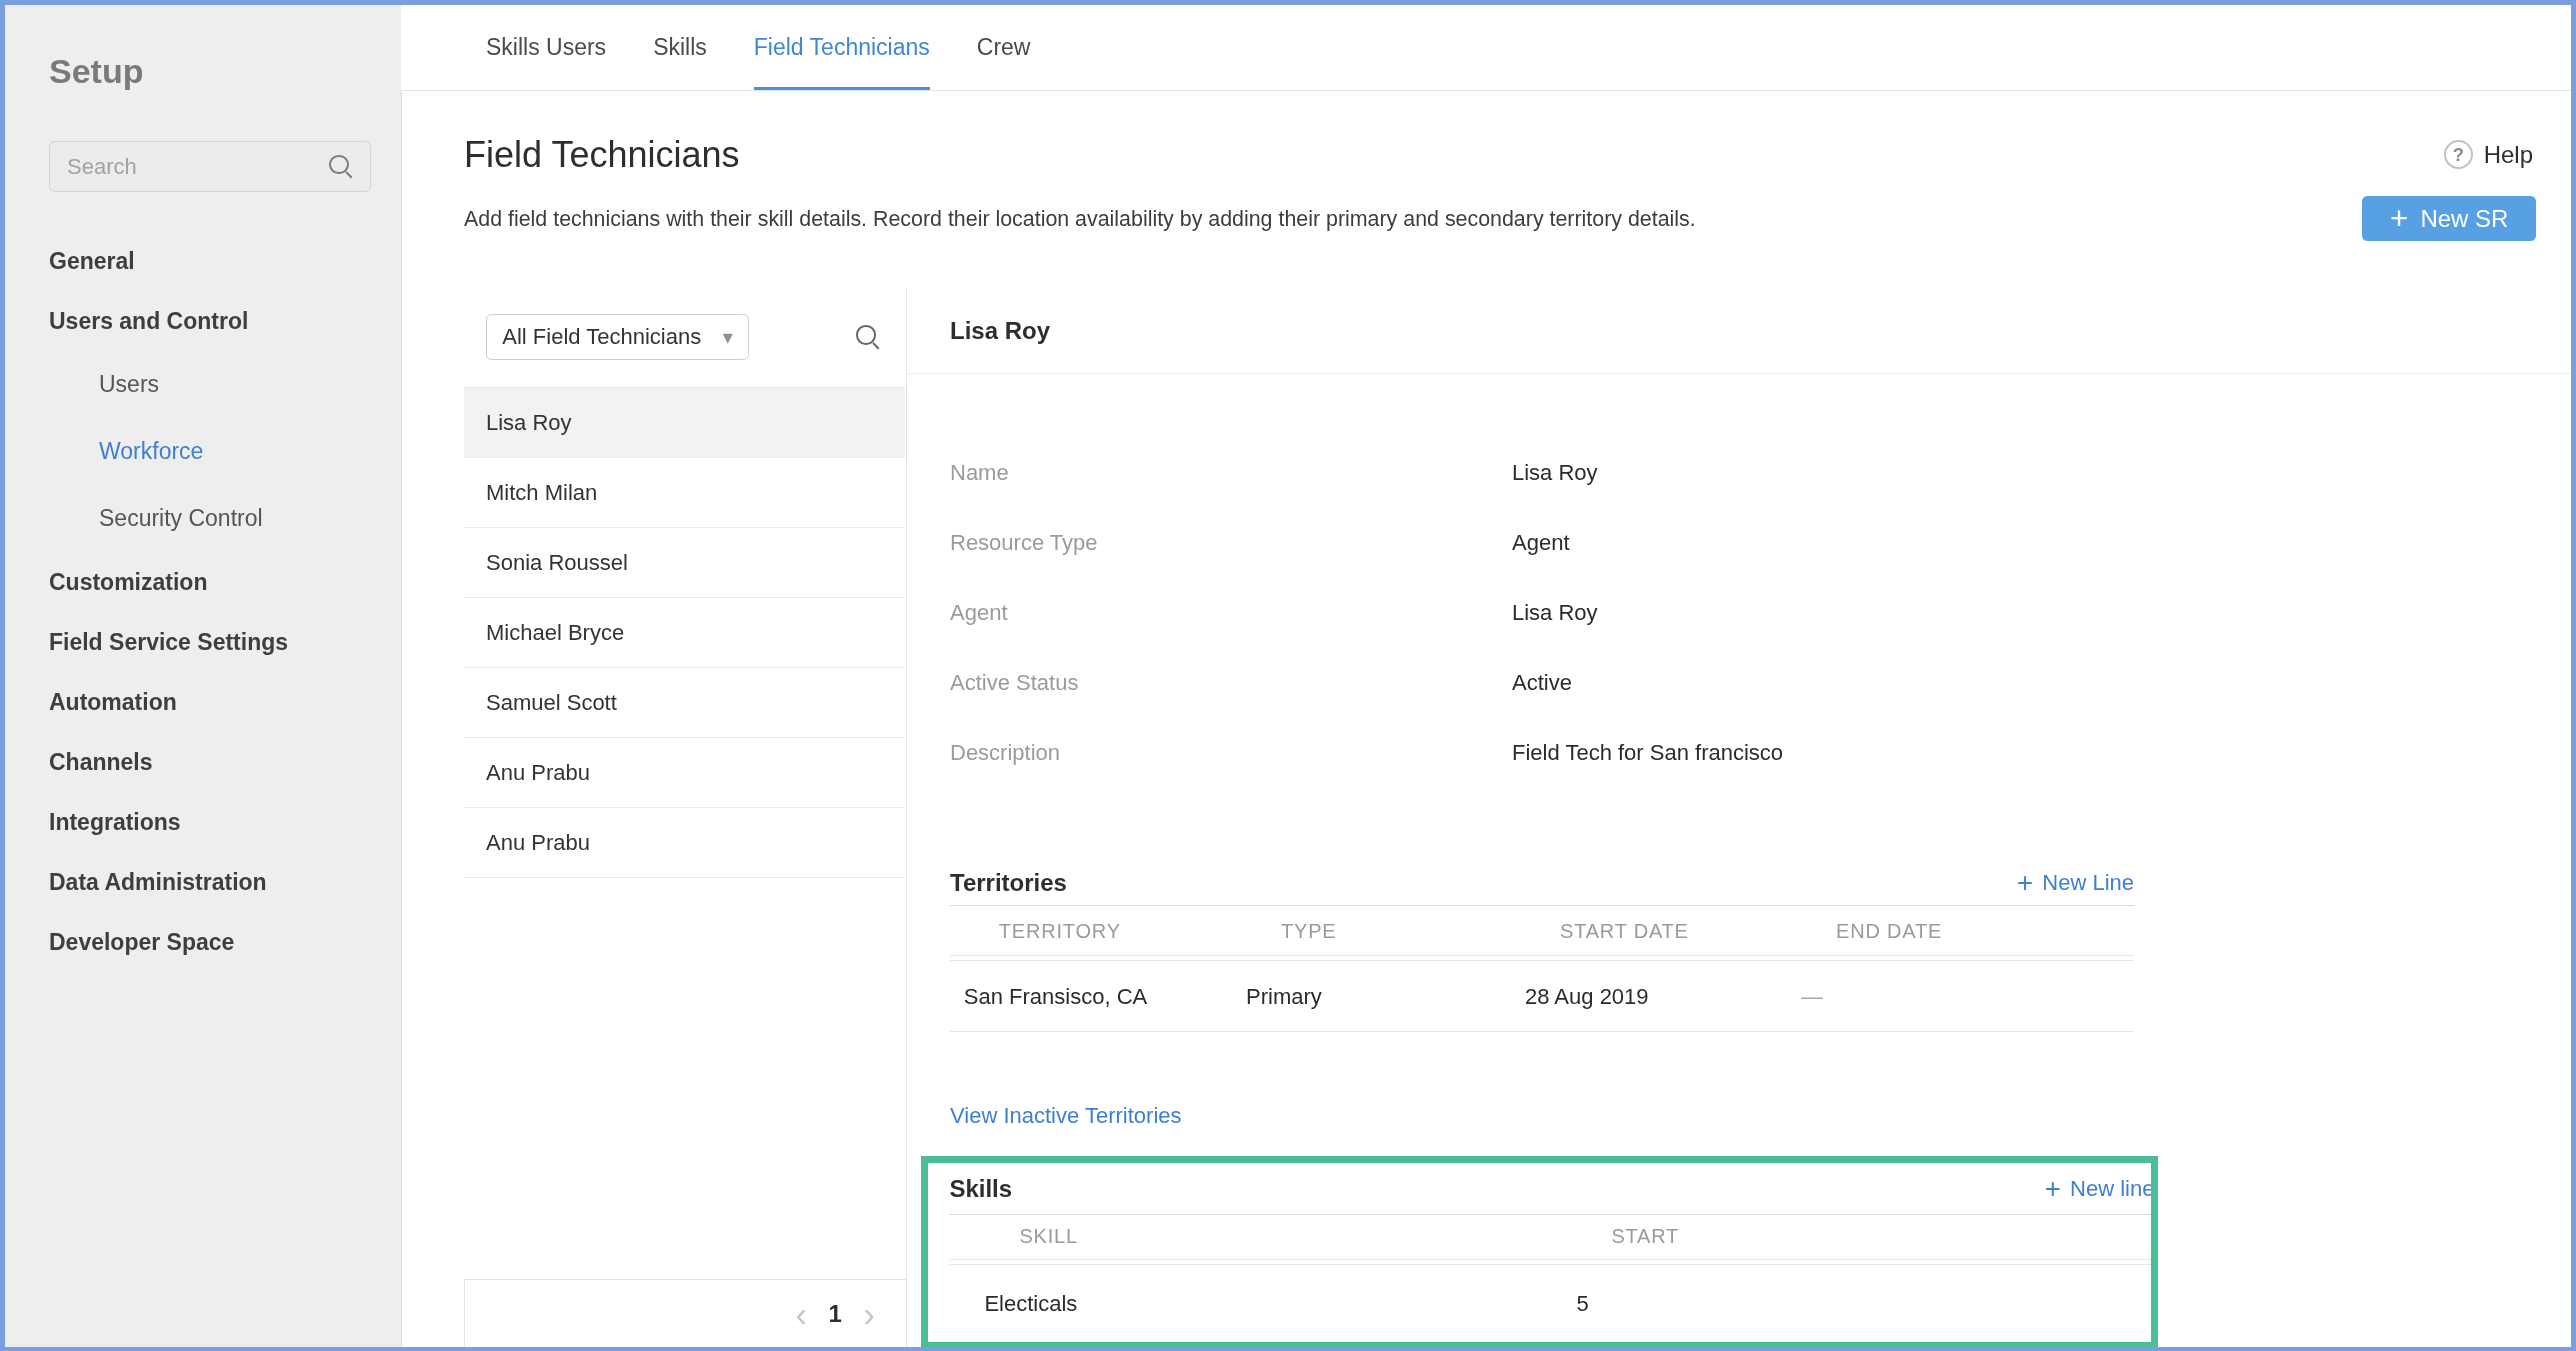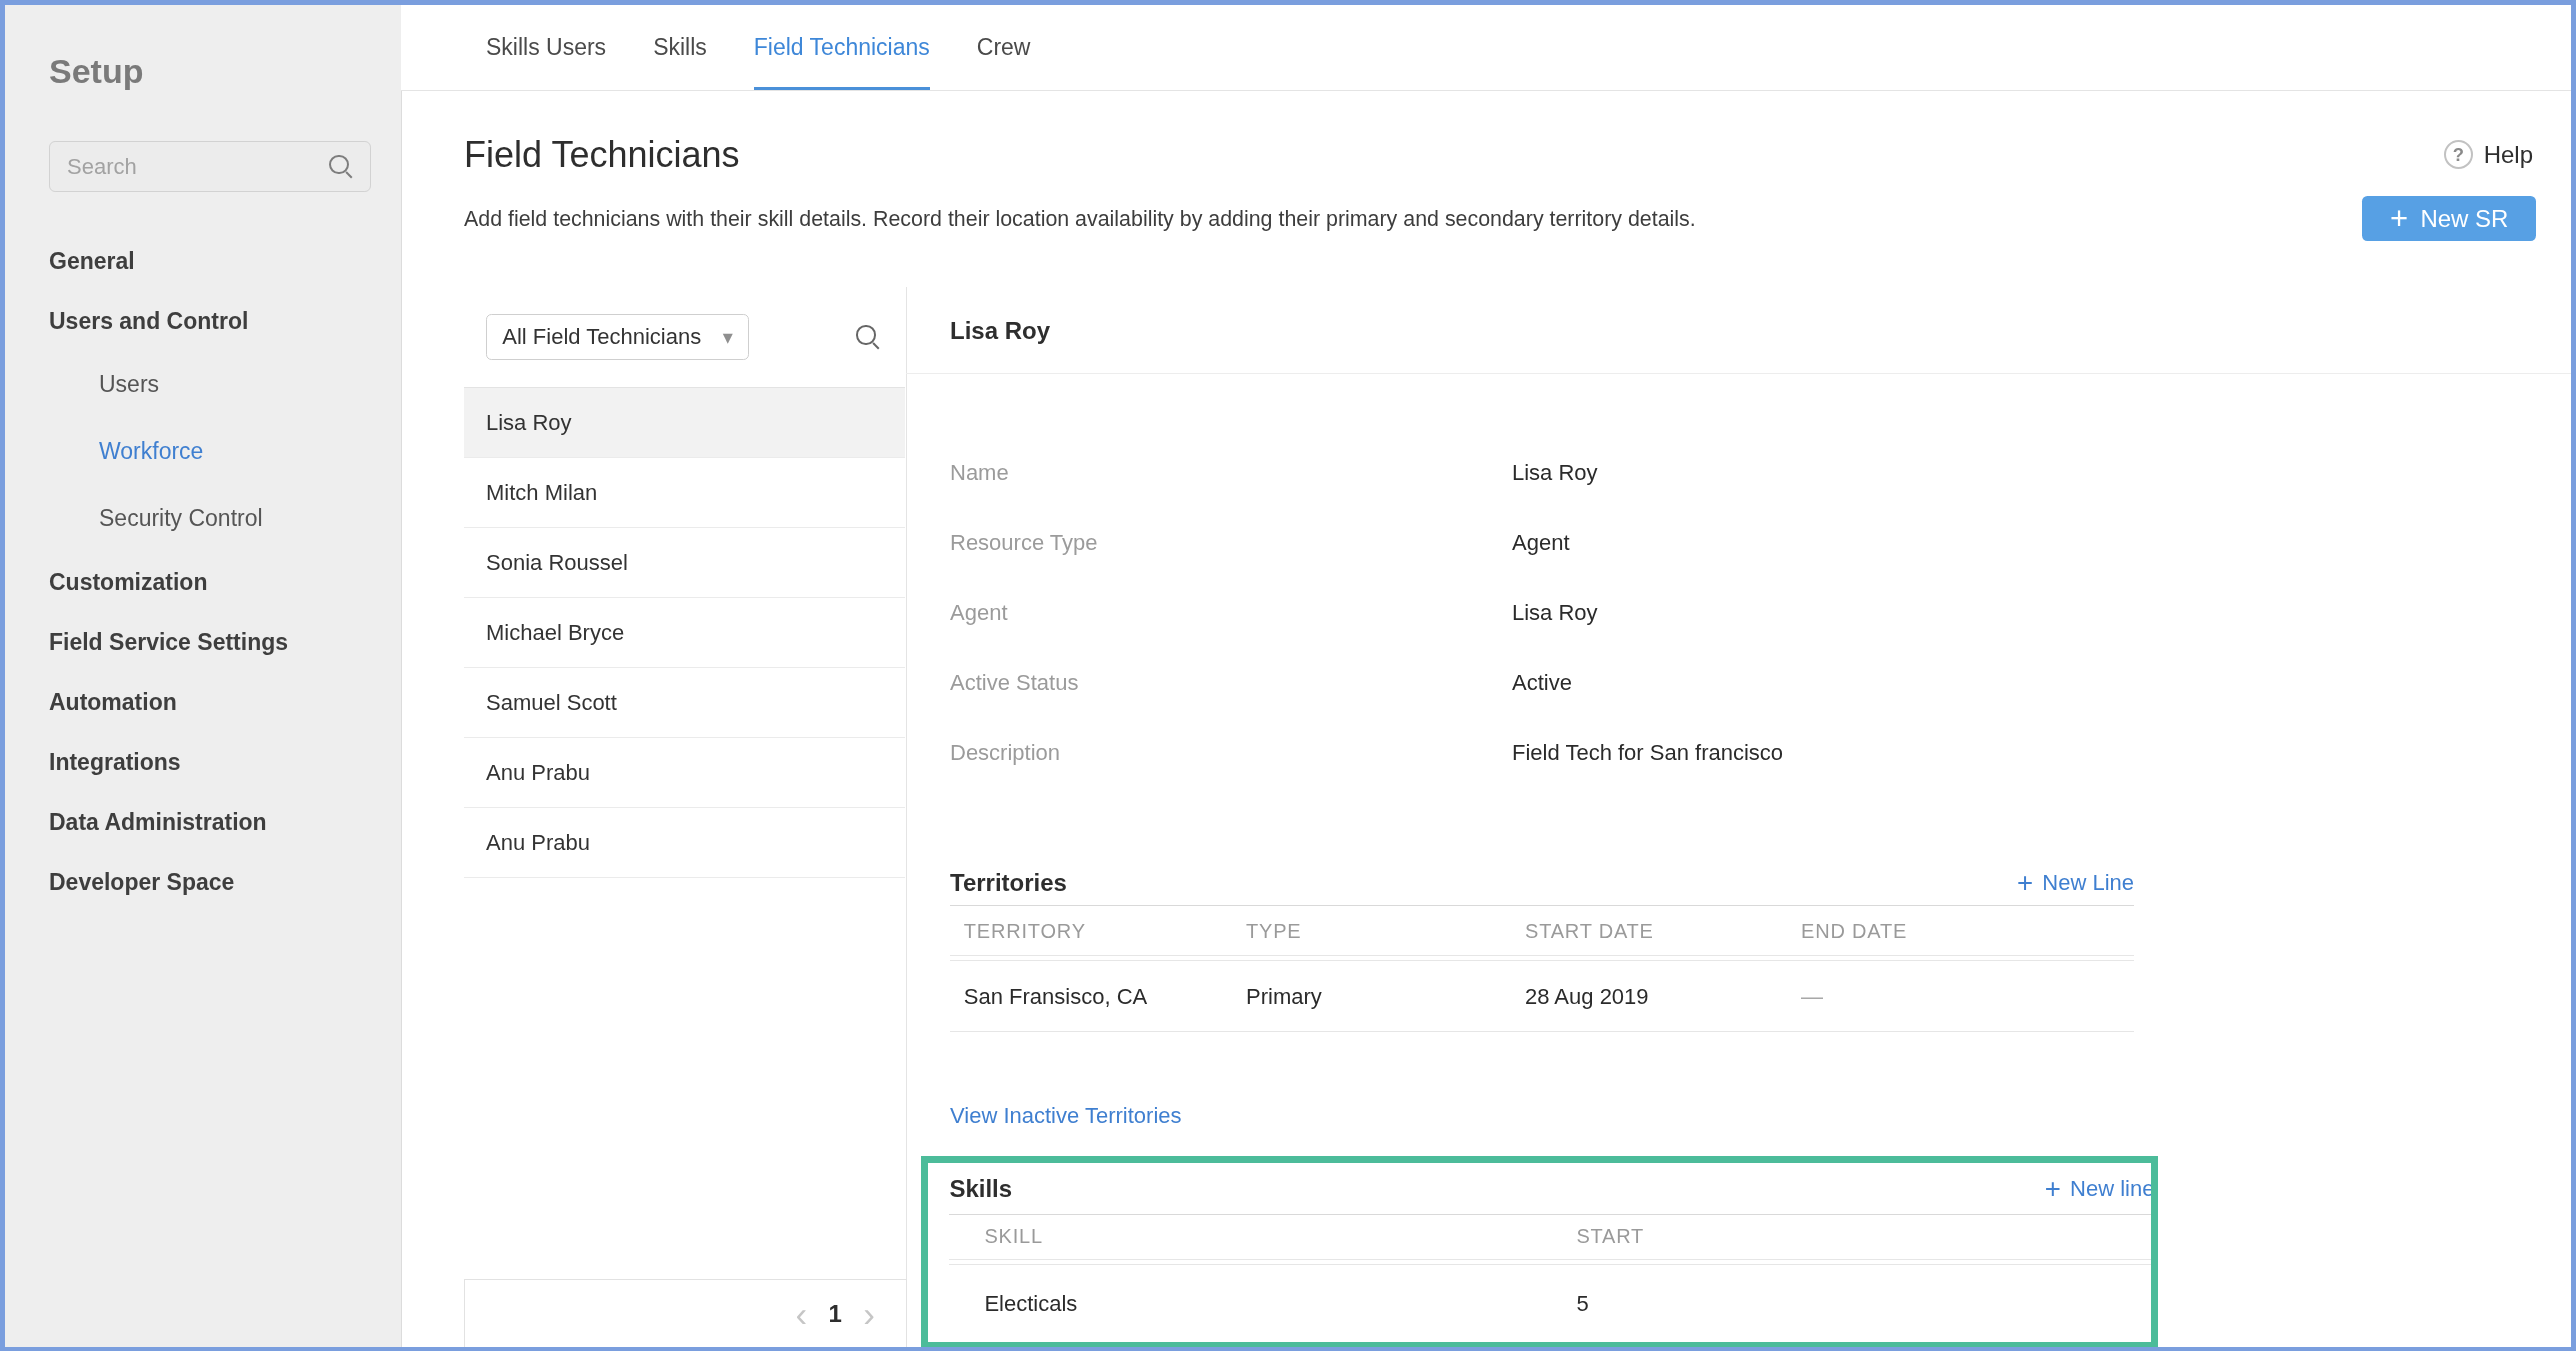--- a/index.html
+++ b/index.html
@@ -63,21 +63,21 @@
   .field-label{width:518px;text-align:left;font-size:22px;color:#9b9b9b;}
   .field-value{margin-left:44px;font-size:22px;color:#2b2b2b;}
   .section{position:absolute;left:945px;width:1184px;}
   .section.territories{top:856px;}
   .sec-head{height:44px;display:flex;align-items:center;justify-content:space-between;}
   .sec-title{font-size:24px;font-weight:700;color:#2e2e2e;}
   .link{color:#3f7fd0;font-size:22px;cursor:pointer;display:flex;align-items:center;gap:9.2px;}
   .link .plus{font-size:27.6px;font-weight:300;line-height:0;}
   .sec-hr{height:0.8px;background:#d9d9d9;}
   .thead{position:relative;height:49px;}
-  .th{position:absolute;top:13.8px;font-size:20px;color:#9a9a9a;letter-spacing:0.8px;}
+  .th{position:absolute;top:13.8px;font-size:20px;color:#9a9a9a;letter-spacing:0.8px;margin-left:35px;}
   .dline{height:0.8px;background:#e6e6e6;}
   .dline+.dline{margin-top:4.6px;}
   .trow{position:relative;height:70px;border-bottom:0.8px solid #e6e6e6;}
   .td{position:absolute;top:23px;font-size:22px;color:#2b2b2b;}
   .td.muted{color:#a8a8a8;}
   .c0{left:13.8px;} .c1{left:296px;} .c2{left:575px;} .c3{left:851px;}
   .view-inactive{position:absolute;left:945px;top:1098px;font-size:22px;color:#3f7fd0;cursor:pointer;}
   
   .skills-box{position:absolute;left:916px;top:1151px;width:1237px;height:193px;box-sizing:border-box;
     border:7.7px solid #4cbc9a;background:#fff;overflow:hidden;}
@@ -102,20 +102,21 @@
     </div>
     <div class="nav">
       <div class="nav-item">General</div>
       <div class="nav-item">Users and Control</div>
       <div class="nav-item sub">Users</div>
       <div class="nav-item sub active">Workforce</div>
       <div class="nav-item sub">Security Control</div>
       <div class="nav-item">Customization</div>
       <div class="nav-item">Field Service Settings</div>
       <div class="nav-item">Automation</div>
+      <div class="nav-item">Channels</div>
       <div class="nav-item">Integrations</div>
       <div class="nav-item">Data Administration</div>
       <div class="nav-item">Developer Space</div>
     </div>
   </div>
 
   <div class="tabbar">
     <div class="tab">Skills Users</div>
     <div class="tab">Skills</div>
     <div class="tab active">Field Technicians</div>

